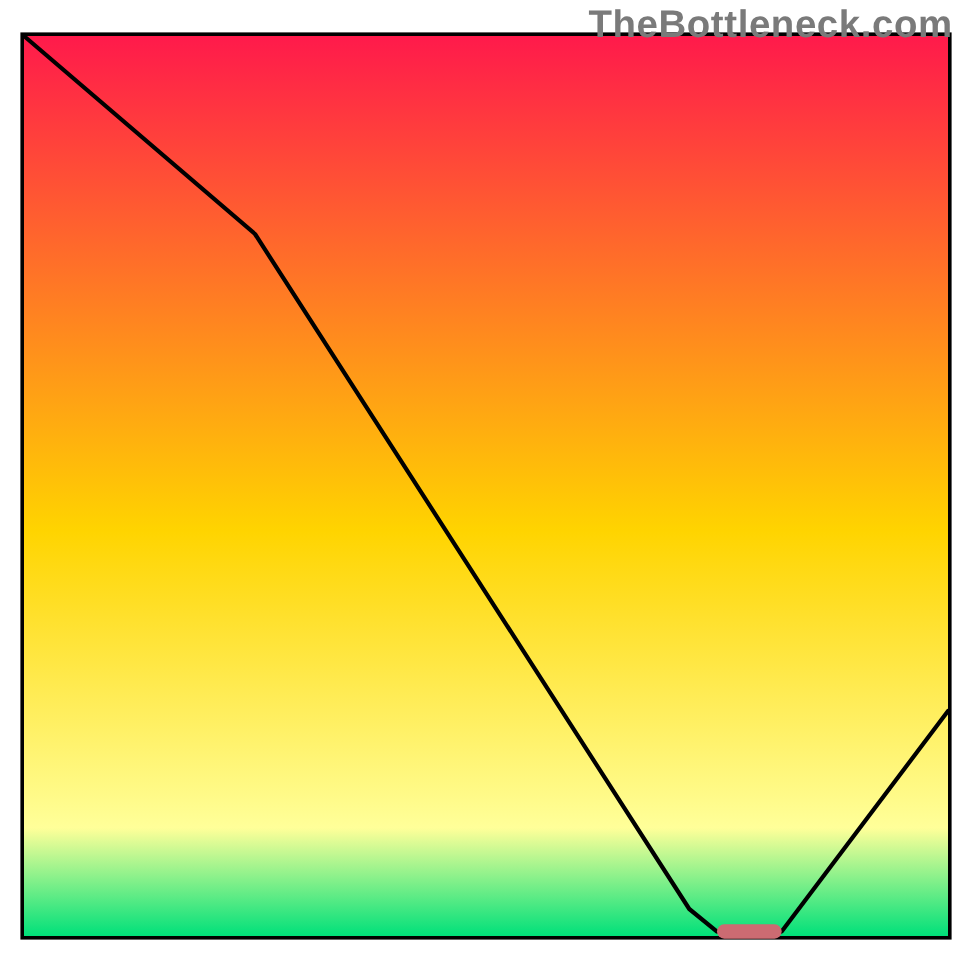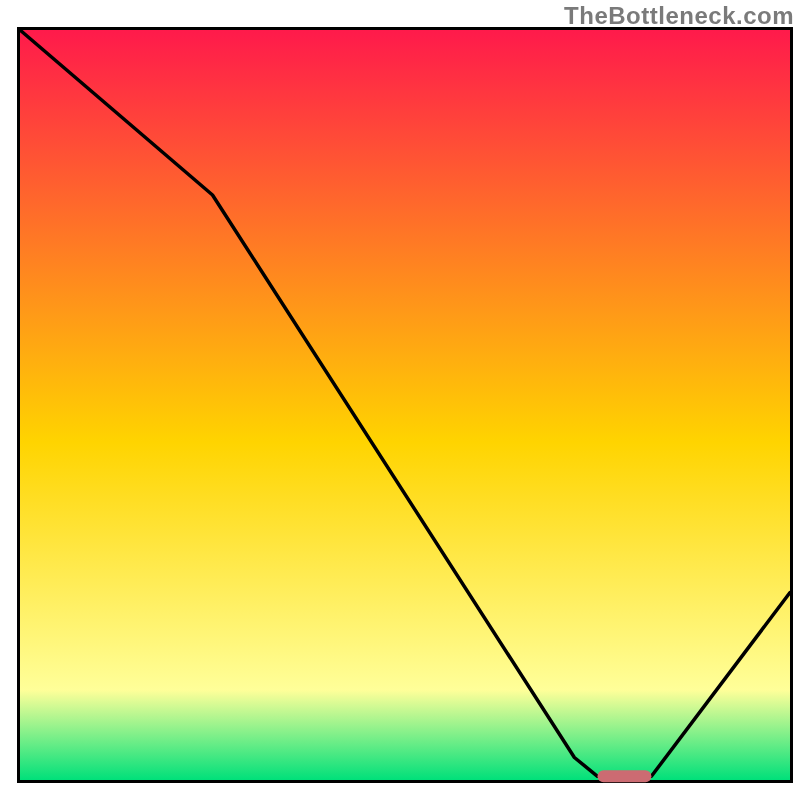--- a/index.html
+++ b/index.html
@@ -12,21 +12,21 @@
   }
   .wrap {
     position: relative;
     width: 800px;
     height: 800px;
   }
   .watermark {
     position: absolute;
     top: 2px;
     right: 6px;
-    font-size: 24px;
+    font-size: 32px;
     font-weight: 600;
     color: #7a7a7a;
     letter-spacing: 0.5px;
   }
   svg {
     display: block;
   }
 </style>
 </head>
 <body>

